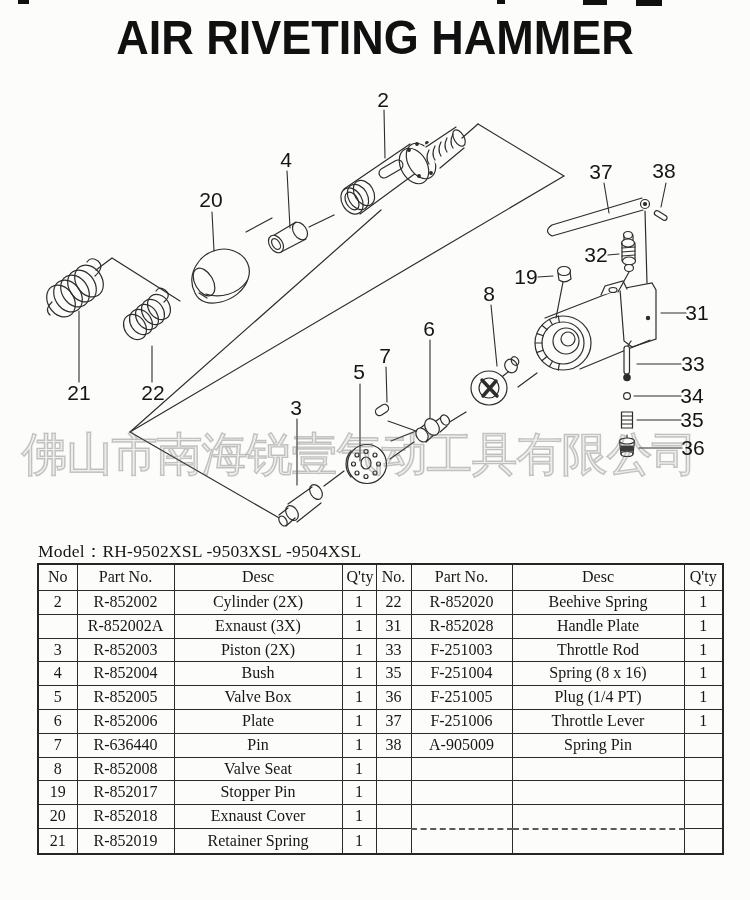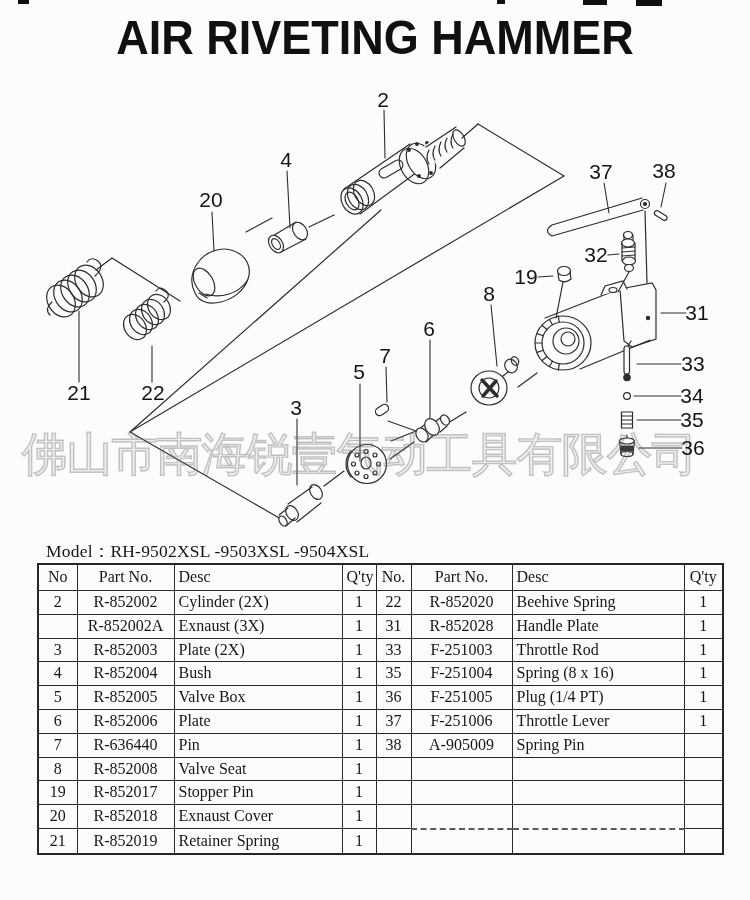--- a/index.html
+++ b/index.html
@@ -28,35 +28,34 @@
   .watermark {
     position:absolute; left:359px; top:455px; transform:translate(-50%,-50%);
     white-space:nowrap; font-size:46px; letter-spacing:-1px; font-weight:400;
     color:rgba(120,120,120,0.10);
     -webkit-text-stroke:1.4px rgba(110,110,110,0.38);
     font-family:"Liberation Sans", sans-serif;
   }
   .model {
     position:absolute; left:38px; top:539px; font-size:17.5px; color:#161616;
     letter-spacing:0.2px;
-    margin-left:8px;
   }
   table.parts {
     position:absolute; left:37px; top:563px; width:685px;
     border-collapse:collapse; table-layout:fixed;
     font-size:16px; color:#161616;
     border:2px solid #262626;
   }
   table.parts th, table.parts td {
     border:1.2px solid #2a2a2a; padding:0 4px; height:22.8px;
     text-align:center; font-weight:normal; overflow:hidden;
     white-space:nowrap; line-height:1.05;
   }
   table.parts thead th { height:25px;text-align:center; }
-  table.parts .al { text-align:left; }
+  table.parts .al { text-align:center; }
   table.parts .dash-b { border-bottom:2px dashed #5a5a5a; }
   table.parts .dash-r { border-right:2px dashed #5a5a5a; }
 </style>
 </head>
 <body>
 
 <div class="artifact" style="left:18px;top:0;width:11px;height:4px"></div>
 <div class="artifact" style="left:497px;top:0;width:8px;height:4px"></div>
 <div class="artifact" style="left:583px;top:0;width:24px;height:5px"></div>
 <div class="artifact" style="left:636px;top:0;width:26px;height:6px"></div>
@@ -335,21 +334,21 @@
         <td class="al">Exnaust (3X)</td>
         <td>1</td>
         <td>31</td>
         <td>R-852028</td>
         <td class="al">Handle Plate</td>
         <td>1</td>
       </tr>
       <tr>
         <td>3</td>
         <td>R-852003</td>
-        <td class="al">Plate (2X)</td>
+        <td class="al">Piston (2X)</td>
         <td>1</td>
         <td>33</td>
         <td>F-251003</td>
         <td class="al">Throttle Rod</td>
         <td>1</td>
       </tr>
       <tr>
         <td>4</td>
         <td>R-852004</td>
         <td class="al">Bush</td>

